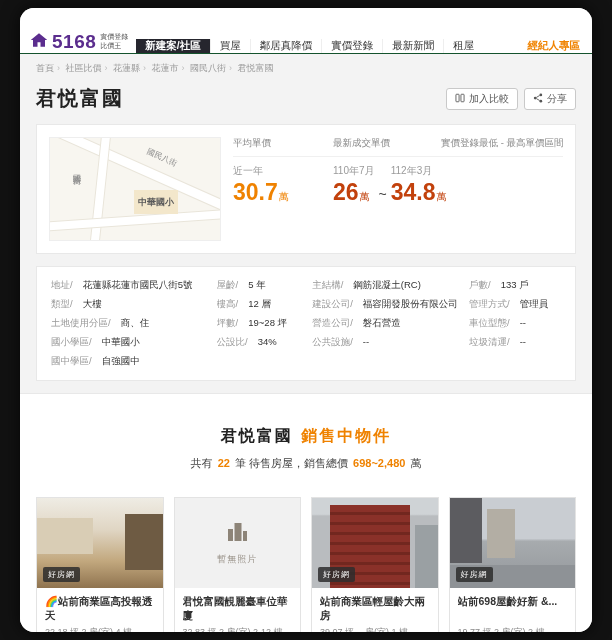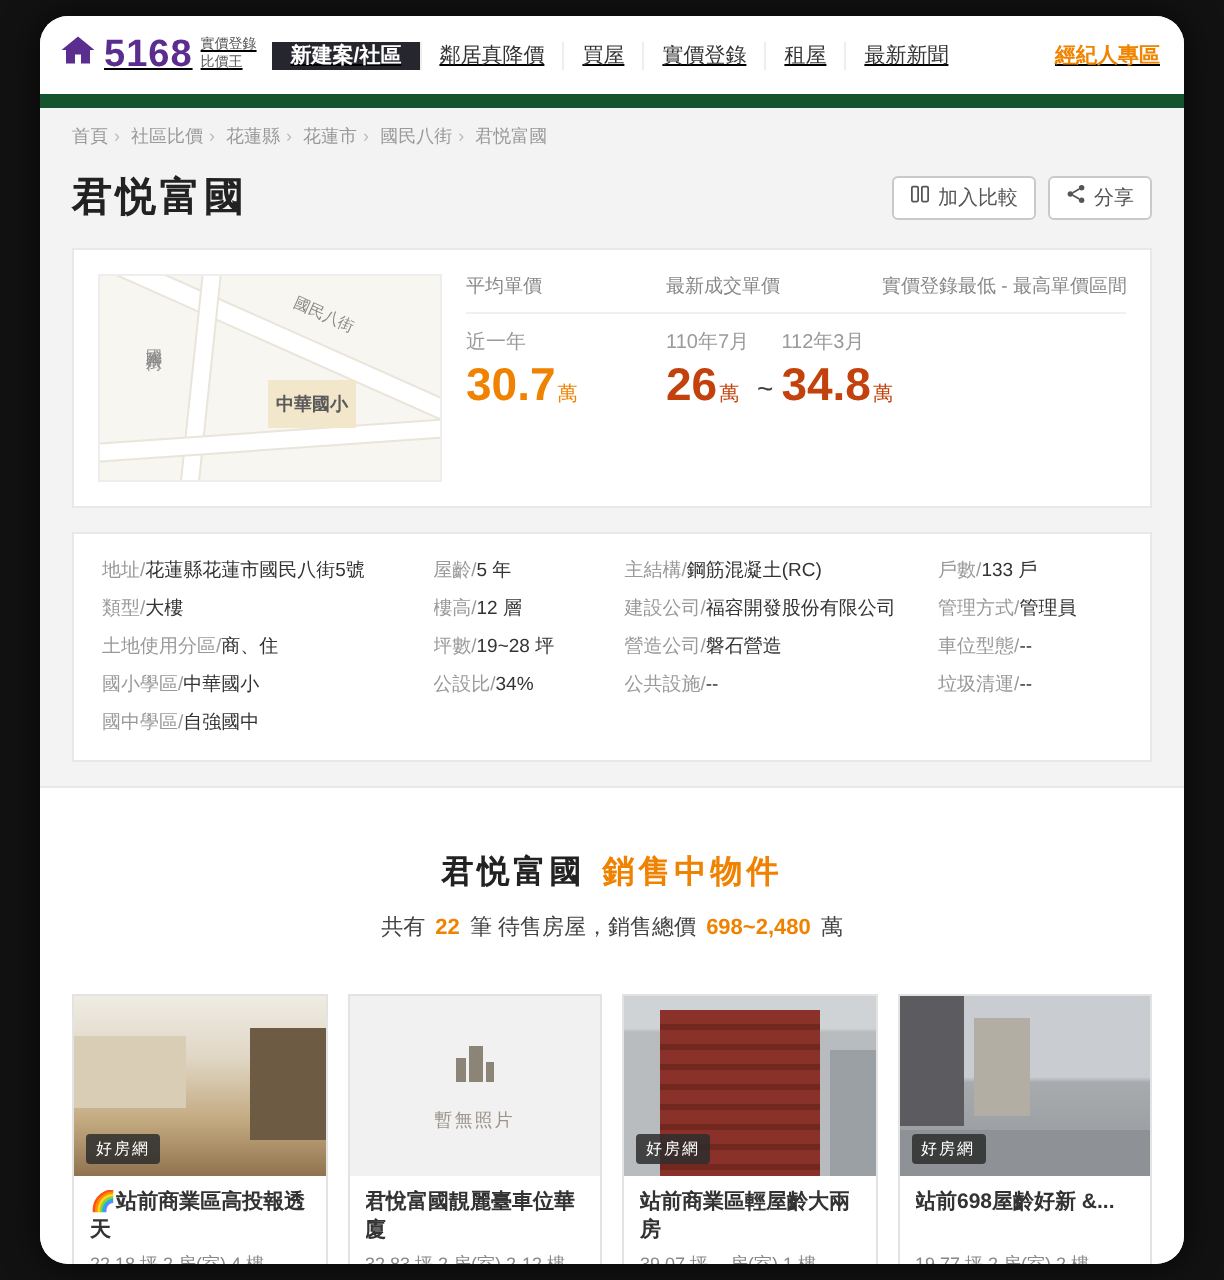--- a/index.html
+++ b/index.html
@@ -15,23 +15,22 @@
     background:#f3f3f3;
     border-radius:14px;
     overflow:hidden;
     box-shadow:0 0 18px rgba(0,0,0,.7);
     position:relative;
   }
 
   
   .header {
     background:#fff; height:46px;
-    display:flex; align-items:center;
-    border-bottom:7px solid #14532d;
-    text-decoration:underline;
+    display:flex; align-items:flex-end;
+    border-bottom:1px solid #14532d;
   }
   .logo { display:flex; align-items:center; gap:4px; padding:0 8px 0 10px; }
   .logo-number { font-size:19px; font-weight:bold; color:#5b2d8e; letter-spacing:.5px; }
   .logo-tag { display:flex; flex-direction:column; justify-content:center; line-height:1.25; }
   .logo-tag span { font-size:7px; color:#555; }
   .nav { display:flex; align-items:stretch; }
   .tab {
     display:flex; align-items:center;
     padding:0 9px; font-size:10.5px; color:#333;
     border-left:1px solid #eee; cursor:pointer; white-space:nowrap;
@@ -93,21 +92,21 @@
 
   
   .details-card {
     margin:12px 16px 0 16px; background:#fff; border:1px solid #e8e8e8;
     padding:12px 14px;
     display:grid; grid-template-columns:1.8fr 1fr 1.7fr 1.05fr;
     row-gap:6px; column-gap:8px;
   }
   .cell { font-size:9.5px; white-space:nowrap; overflow:hidden; }
   .cell .lbl { color:#999; }
-  .cell .val { color:#333; margin-left:0; }
+  .cell .val { color:#333; margin-left:10px; }
 
   
   .listings {
     margin-top:12px; background:#fff; border-top:1px solid #e8e8e8;
     padding:32px 16px 20px 16px; position:relative; min-height:300px;
   }
   .sec-heading { text-align:center; font-size:16px; font-weight:bold; letter-spacing:2px; }
   .sec-heading .hn { color:#222; }
   .sec-heading .hs { color:#ef8200; margin-left:2px; }
   .sec-summary { text-align:center; font-size:11px; color:#444; margin-top:9px; }
@@ -173,25 +172,25 @@
           </svg>
       </span>
       <span class="logo-number">5168</span>
       <span class="logo-tag">
         <span>實價登錄</span>
         <span>比價王</span>
       </span>
     </div>
     <div class="nav">
       <div class="tab active">新建案/社區</div>
+      <div class="tab">買屋</div>
       <div class="tab">鄰居真降價</div>
-      <div class="tab">買屋</div>
       <div class="tab">實價登錄</div>
+      <div class="tab">最新新聞</div>
       <div class="tab">租屋</div>
-      <div class="tab">最新新聞</div>
     </div>
     <div class="agent-link">經紀人專區</div>
   </div>
 
   <div class="breadcrumb">
     <span class="bc-item">首頁</span><span class="sep">›</span>
     <span class="bc-item">社區比價</span><span class="sep">›</span>
     <span class="bc-item">花蓮縣</span><span class="sep">›</span>
     <span class="bc-item">花蓮市</span><span class="sep">›</span>
     <span class="bc-item">國民八街</span><span class="sep">›</span>

